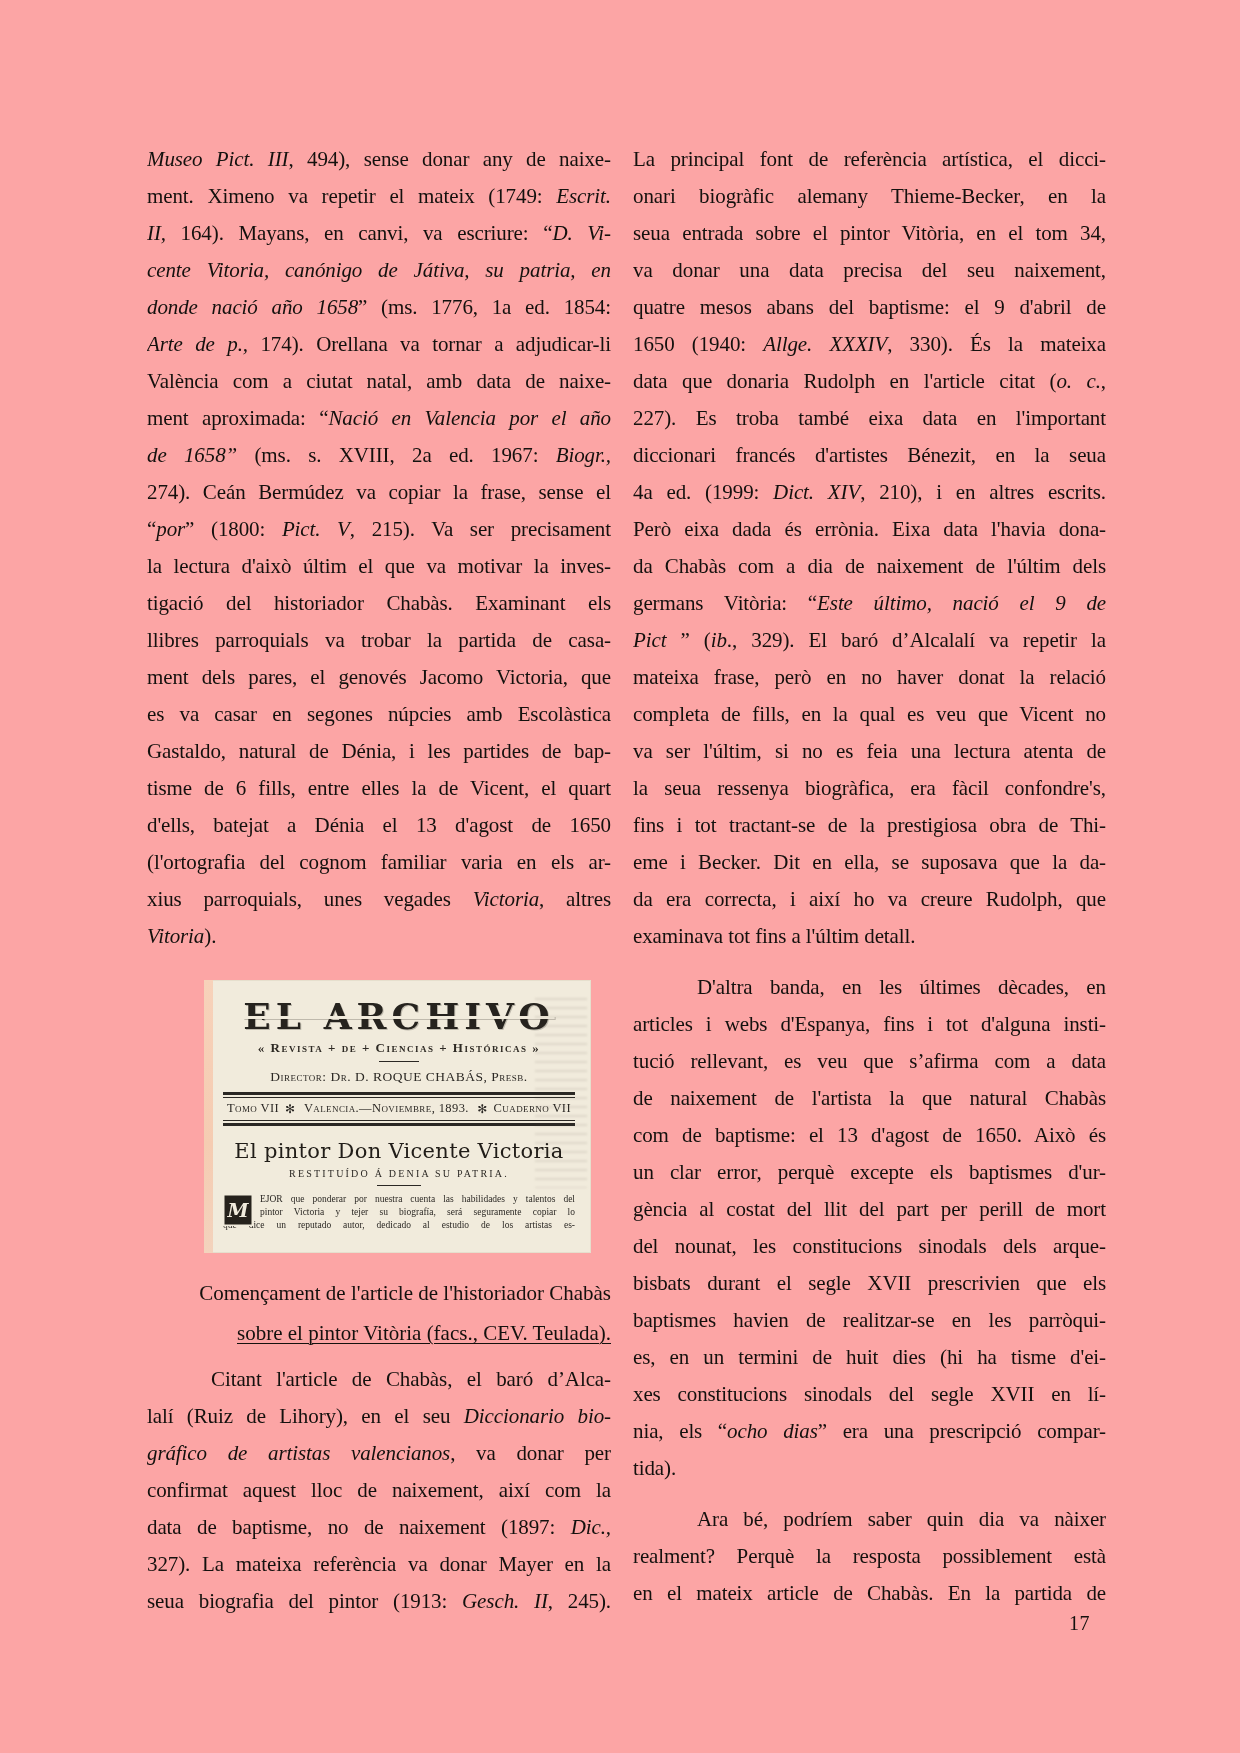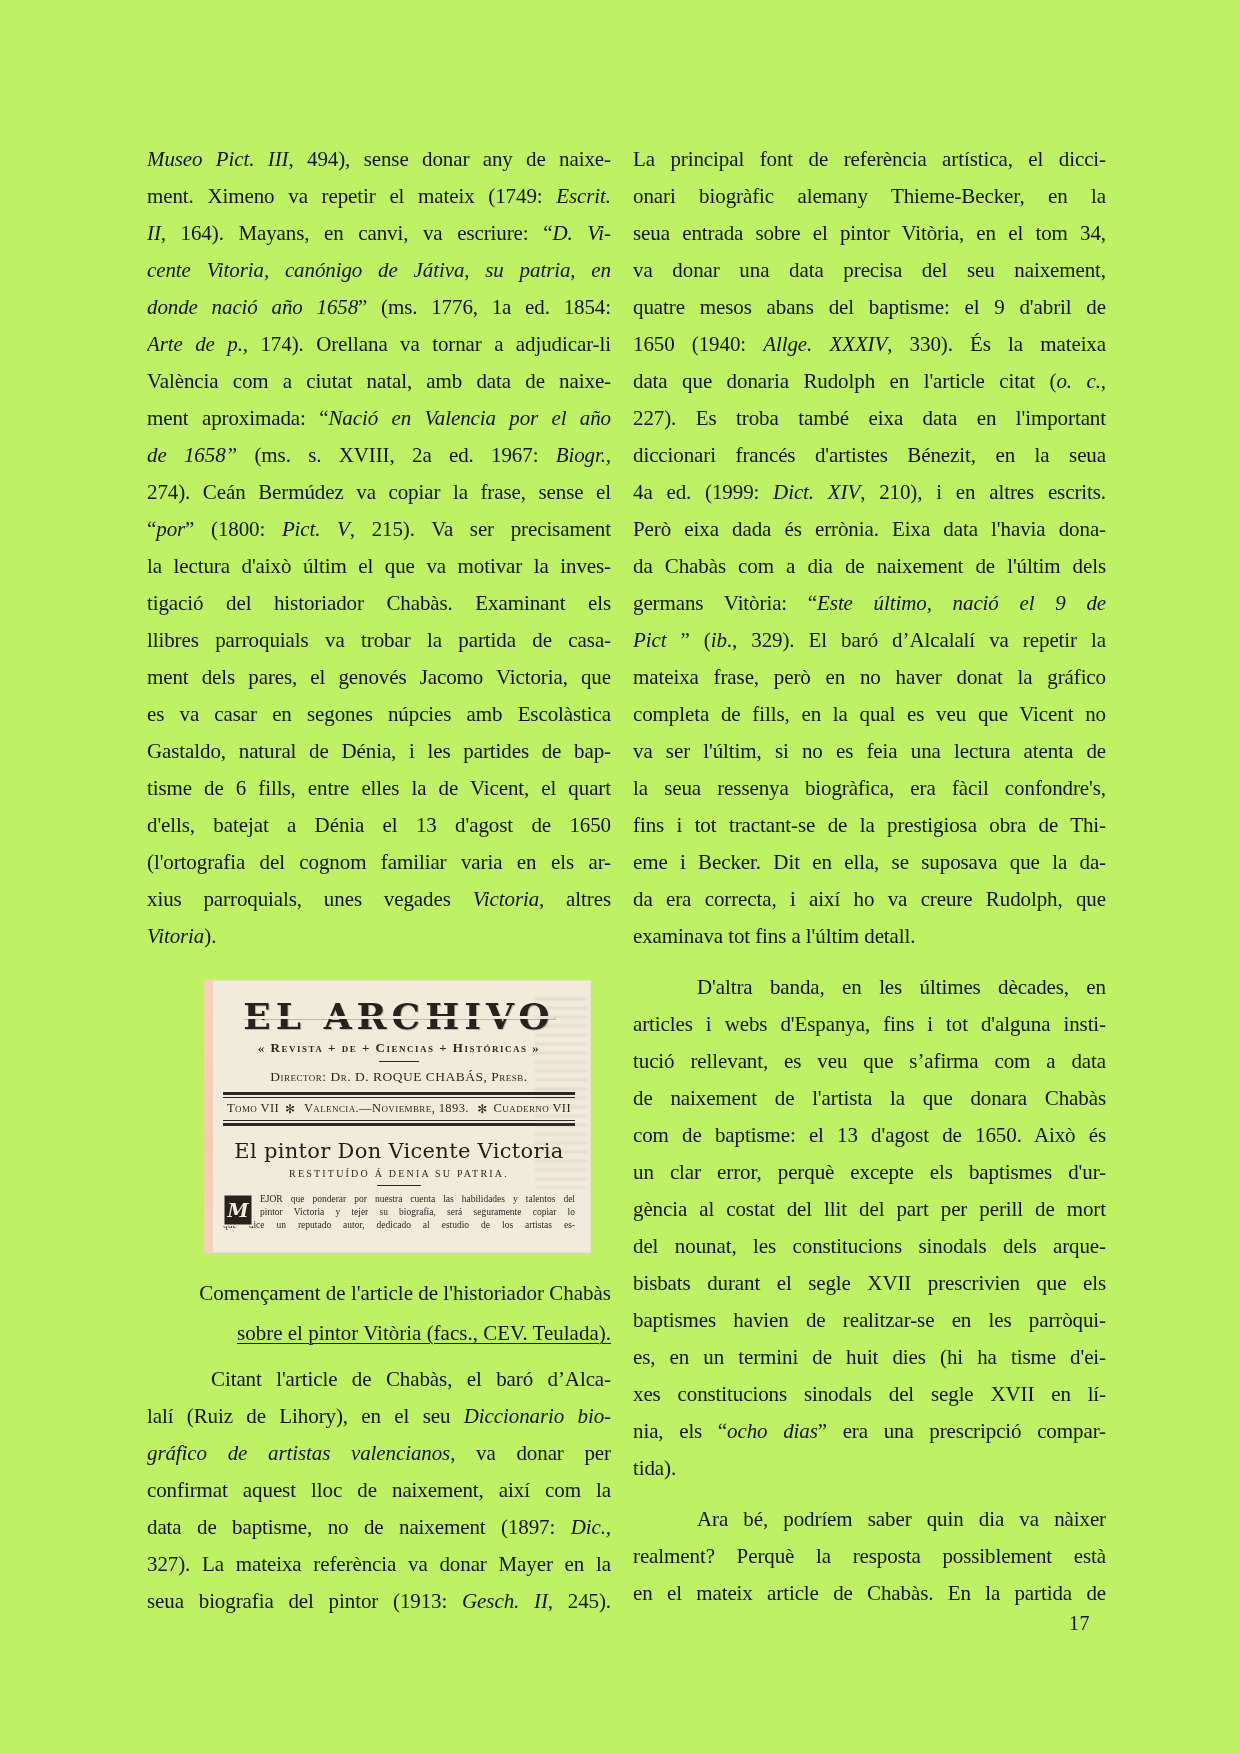--- a/index.html
+++ b/index.html
@@ -1,20 +1,20 @@
 <!DOCTYPE html>
 <html><head>
 <meta charset="utf-8">
 <style>
   html,body { margin:0; padding:0; background:#e8e8e8; }
   .page {
     position:relative;
     width:1240px; height:1753px;
     margin:0 auto;
-    background:#bef264;
+    background:#fca5a5;
     font-family:"Liberation Serif", serif;
     color:#14110e;
     overflow:hidden;
   }
   .col { position:absolute; top:141px; }
   .col-left  { left:147px; width:464px; }
   .col-right { left:633px; width:473px; }
 
   
   .tl {
@@ -203,34 +203,34 @@
         <div class="tl">quatre mesos abans del baptisme: el 9 d'abril de</div>
         <div class="tl">1650 (1940: <i>Allge. XXXIV</i>, 330). És la mateixa</div>
         <div class="tl">data que donaria Rudolph en l'article citat (<i>o. c.</i>,</div>
         <div class="tl">227). Es troba també eixa data en l'important</div>
         <div class="tl">diccionari francés d'artistes Bénezit, en la seua</div>
         <div class="tl">4a ed. (1999: <i>Dict. XIV</i>, 210), i en altres escrits.</div>
         <div class="tl">Però eixa dada és errònia. Eixa data l'havia dona-</div>
         <div class="tl">da Chabàs com a dia de naixement de l'últim dels</div>
         <div class="tl">germans Vitòria: “<i>Este último, nació el 9 de</i></div>
         <div class="tl"><i>Pict </i>” (<i>ib</i>., 329). El baró d’Alcalalí va repetir la</div>
-        <div class="tl">mateixa frase, però en no haver donat la gráfico</div>
+        <div class="tl">mateixa frase, però en no haver donat la relació</div>
         <div class="tl">completa de fills, en la qual es veu que Vicent no</div>
         <div class="tl">va ser l'últim, si no es feia una lectura atenta de</div>
         <div class="tl">la seua ressenya biogràfica, era fàcil confondre's,</div>
         <div class="tl">fins i tot tractant-se de la prestigiosa obra de Thi-</div>
         <div class="tl">eme i Becker. Dit en ella, se suposava que la da-</div>
         <div class="tl">da era correcta, i així ho va creure Rudolph, que</div>
         <div class="tl last">examinava tot fins a l'últim detall.</div>
       </div>
     <div class="pgap">
         <div class="tl indent">D'altra banda, en les últimes dècades, en</div>
         <div class="tl">articles i webs d'Espanya, fins i tot d'alguna insti-</div>
         <div class="tl">tució rellevant, es veu que s’afirma com a data</div>
-        <div class="tl">de naixement de l'artista la que donara Chabàs</div>
+        <div class="tl">de naixement de l'artista la que natural Chabàs</div>
         <div class="tl">com de baptisme: el 13 d'agost de 1650. Això és</div>
         <div class="tl">un clar error, perquè excepte els baptismes d'ur-</div>
         <div class="tl">gència al costat del llit del part per perill de mort</div>
         <div class="tl">del nounat, les constitucions sinodals dels arque-</div>
         <div class="tl">bisbats durant el segle XVII prescrivien que els</div>
         <div class="tl">baptismes havien de realitzar-se en les parròqui-</div>
         <div class="tl">es, en un termini de huit dies (hi ha tisme d'ei-</div>
         <div class="tl">xes constitucions sinodals del segle XVII en lí-</div>
         <div class="tl">nia, els “<i>ocho dias</i>” era una prescripció compar-</div>
         <div class="tl last">tida).</div>

